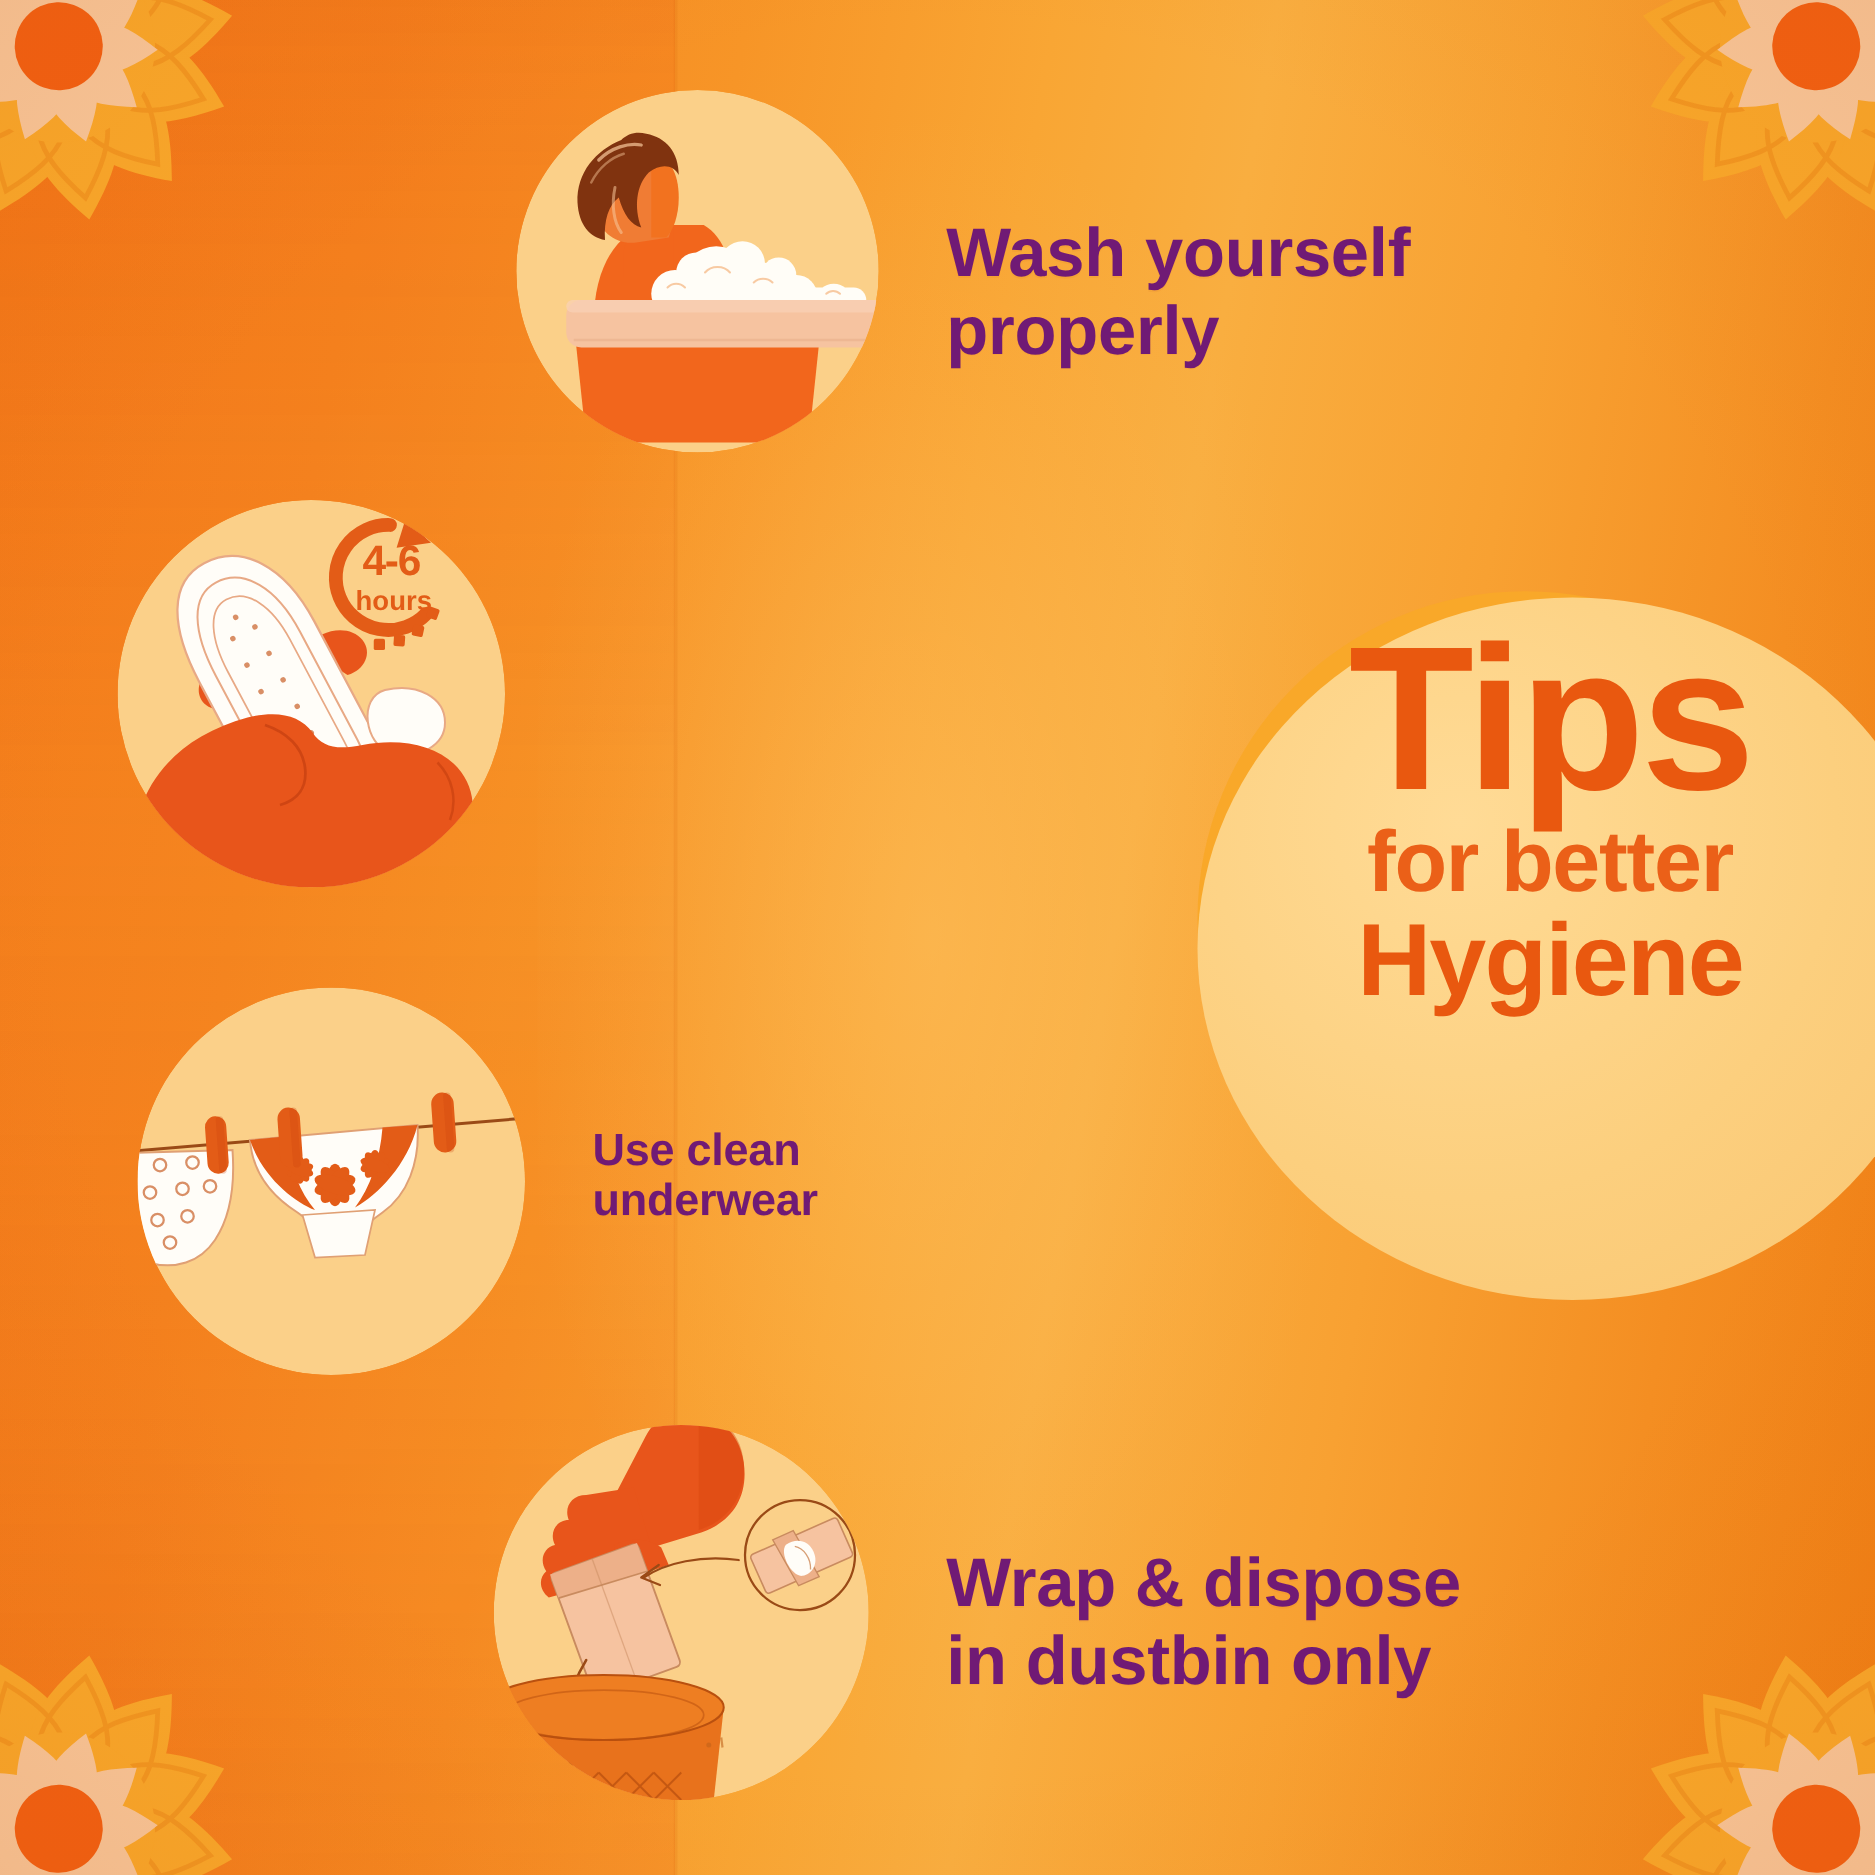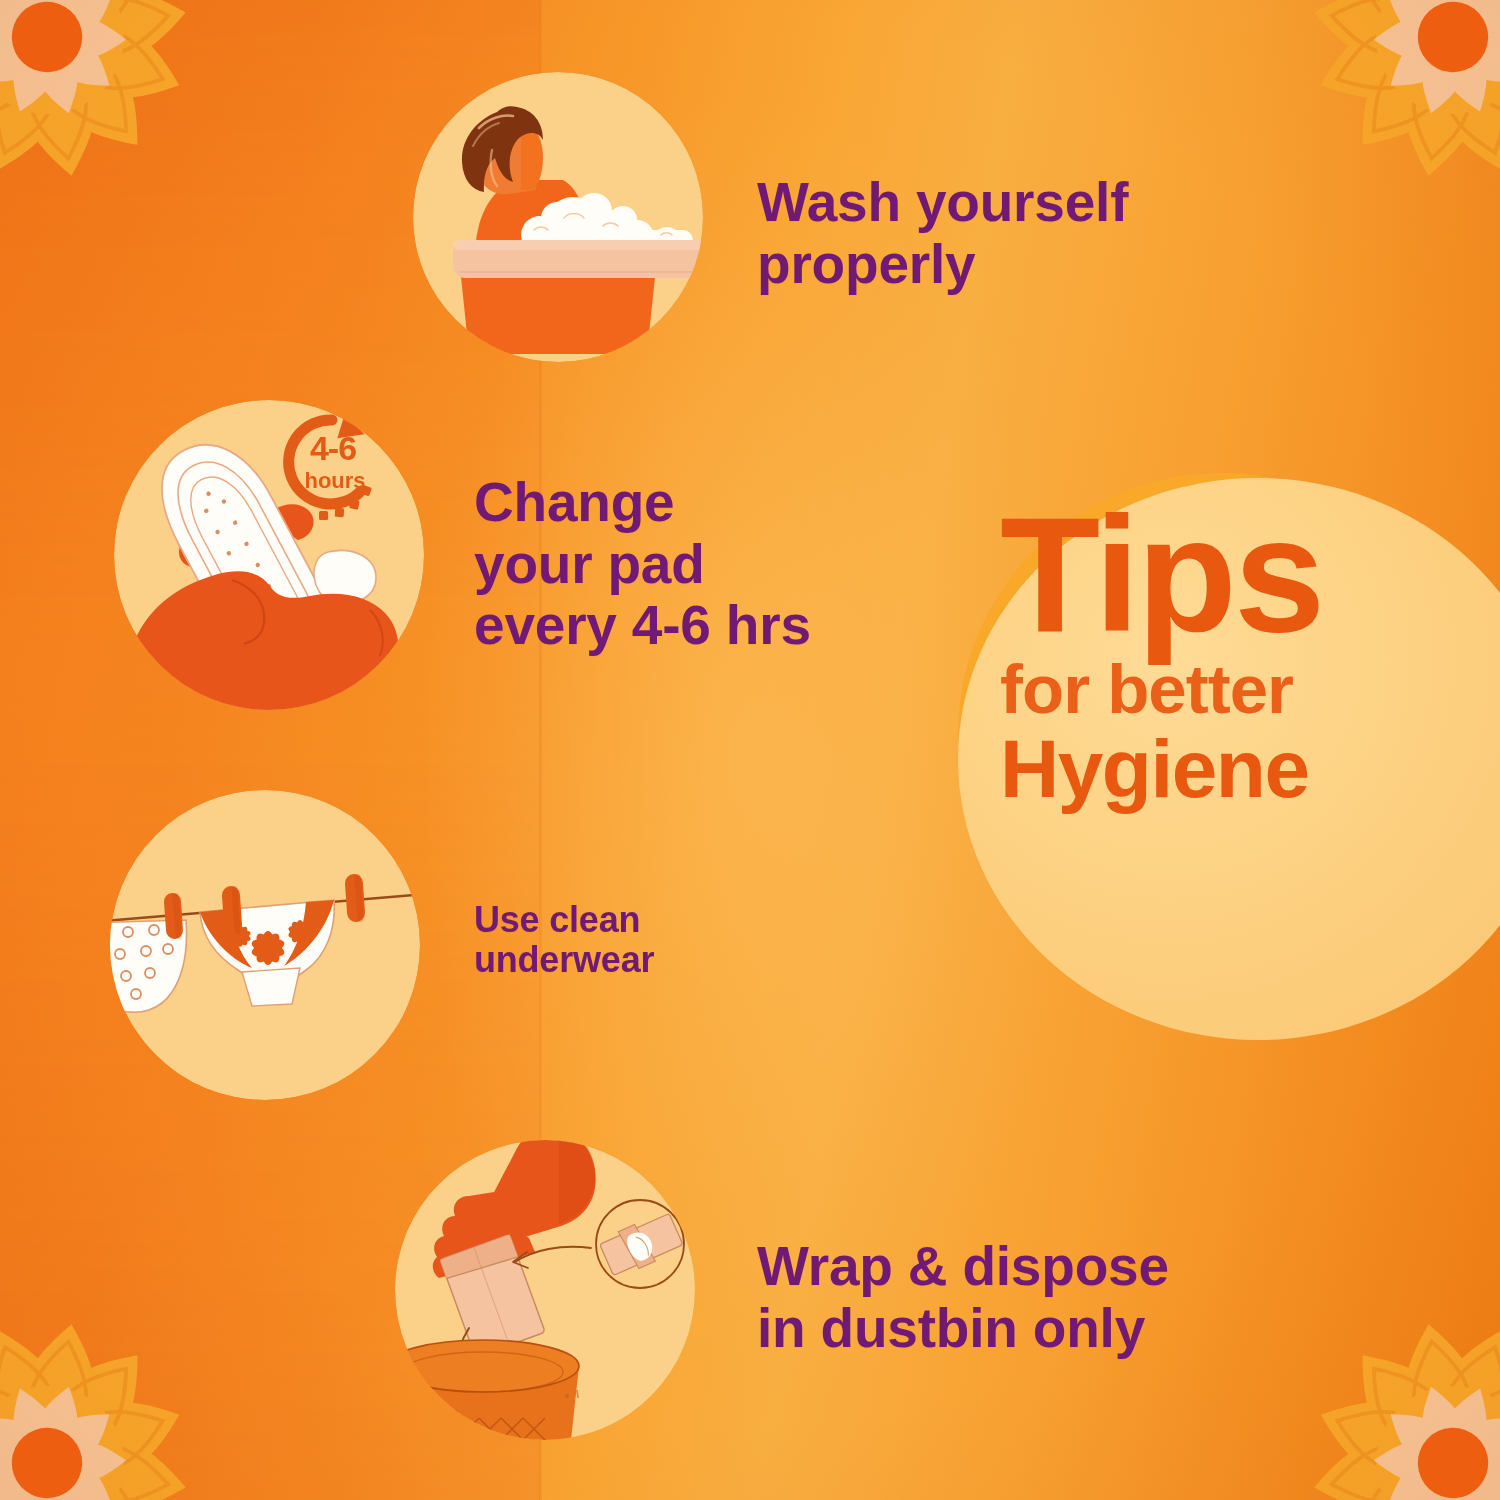--- a/index.html
+++ b/index.html
@@ -31,21 +31,21 @@
   .illus{position:absolute;border-radius:50%;overflow:hidden;}
 
   
   .tip-text{position:absolute;color:#701a75;font-weight:700;
     line-height:1.12;letter-spacing:-0.2px;white-space:pre-line;
     text-shadow:0 1px 0 rgba(180,70,0,.06);}
 
   
   .title-circle{position:absolute;border-radius:50%;
     background:radial-gradient(circle at 35% 32%,#FFDB96 0%,#FCCF7E 55%,#F9C571 100%);}
-  .title-wrap{position:absolute;text-align:left;color:#EA5B14;}
+  .title-wrap{position:absolute;text-align:center;color:#EA5B14;}
   .t-tips{font-size:164px;font-weight:700;line-height:.92;letter-spacing:-3px;color:#E9580F;}
   .t-forbetter{font-size:69px;font-weight:700;line-height:1.02;letter-spacing:-1px;color:#EB6018;margin-top:4px;}
   .t-period{font-size:92px;font-weight:700;line-height:1.02;letter-spacing:-2px;color:#E9580F;margin-top:-2px;}
   .t-hygiene{font-size:82px;font-weight:700;line-height:1.02;letter-spacing:-1.5px;color:#E9580F;margin-top:2px;}
 </style>
 </head>
 <body>
 
 <div class="stage">
 
@@ -349,21 +349,21 @@
       <rect x="40" y="168" width="256" height="38" rx="12" fill="#F6C3A0"></rect>
       <rect x="40" y="168" width="256" height="10" rx="5" fill="#F9D2B6" opacity=".7"></rect>
 
       <path d="M46 200 L290 200" stroke="#E8AE89" stroke-width="2" opacity=".55"></path>
     </svg>
   </div>
 
   <div class="tip-text" style="left:757px;top:172px;width:520px;font-size:55px;">Wash yourself
 properly</div>
 
-  <div class="illus" style="left:114px;top:400px;width:310px;height:310px;">
+  <div class="illus" style="left:94px;top:400px;width:310px;height:310px;">
     <svg width="310" height="310" viewBox="0 0 310 310">
       <circle cx="155" cy="155" r="155" fill="#FBD089"></circle>
 
       <path d="M108 138 C92 128 72 132 66 146 C62 158 70 168 84 168 Z" fill="#E8551B"></path>
       <path d="M150 118 C164 102 186 100 196 112 C204 122 198 136 184 140 Z" fill="#E8551B"></path>
 
       <g transform="rotate(-28 155 150)">
         <path d="M126 22 C160 22 182 54 182 104 L182 208 C182 254 162 284 130 284 C98 284 78 254 78 208 L78 104 C78 54 94 22 126 22 Z" fill="#FFFDF8"></path>
         <path d="M126 22 C160 22 182 54 182 104 L182 208 C182 254 162 284 130 284 C98 284 78 254 78 208 L78 104 C78 54 94 22 126 22 Z" fill="none" stroke="#E8A985" stroke-width="1.8"></path>
         <path d="M127 40 C152 40 168 66 168 106 L168 204 C168 240 152 266 129 266 C106 266 92 240 92 204 L92 106 C92 66 104 40 127 40 Z" fill="none" stroke="#E8A985" stroke-width="1.6"></path>
@@ -402,23 +402,20 @@
           <rect x="18" y="38" width="9" height="9" rx="1.5" transform="rotate(12 22 42)"></rect>
           <rect x="3" y="46" width="9" height="9" rx="1.5" transform="rotate(4 7 50)"></rect>
           <rect x="-13" y="49" width="9" height="9" rx="1.5"></rect>
         </g>
         <text x="1" y="-2" text-anchor="middle" font-family="Liberation Sans, sans-serif" font-size="34" font-weight="700" fill="#E35C17" letter-spacing="-1">4-6</text>
         <text x="3" y="26" text-anchor="middle" font-family="Liberation Sans, sans-serif" font-size="22" font-weight="700" fill="#E35C17">hours</text>
       </g>
     </svg>
   </div>
 
-  <div class="tip-text" style="left:474px;top:472px;width:460px;font-size:55px;">Change
-your pad
-every 4-6 hrs</div>
 
   <div class="illus" style="left:110px;top:790px;width:310px;height:310px;">
     <svg width="310" height="310" viewBox="0 0 310 310">
       <circle cx="155" cy="155" r="155" fill="#FBD089"></circle>
 
       <path d="M-6 131 L316 104" stroke="#9A4A16" stroke-width="2.4" fill="none"></path>
 
       <g>
         <path d="M-24 133 L76 130 C78 158 74 184 62 202 C50 220 30 226 8 220 C-8 214 -18 196 -22 172 Z" fill="#FFFDF8" stroke="#E0A074" stroke-width="1.6"></path>
         <g fill="none" stroke="#D98F66" stroke-width="1.8">

